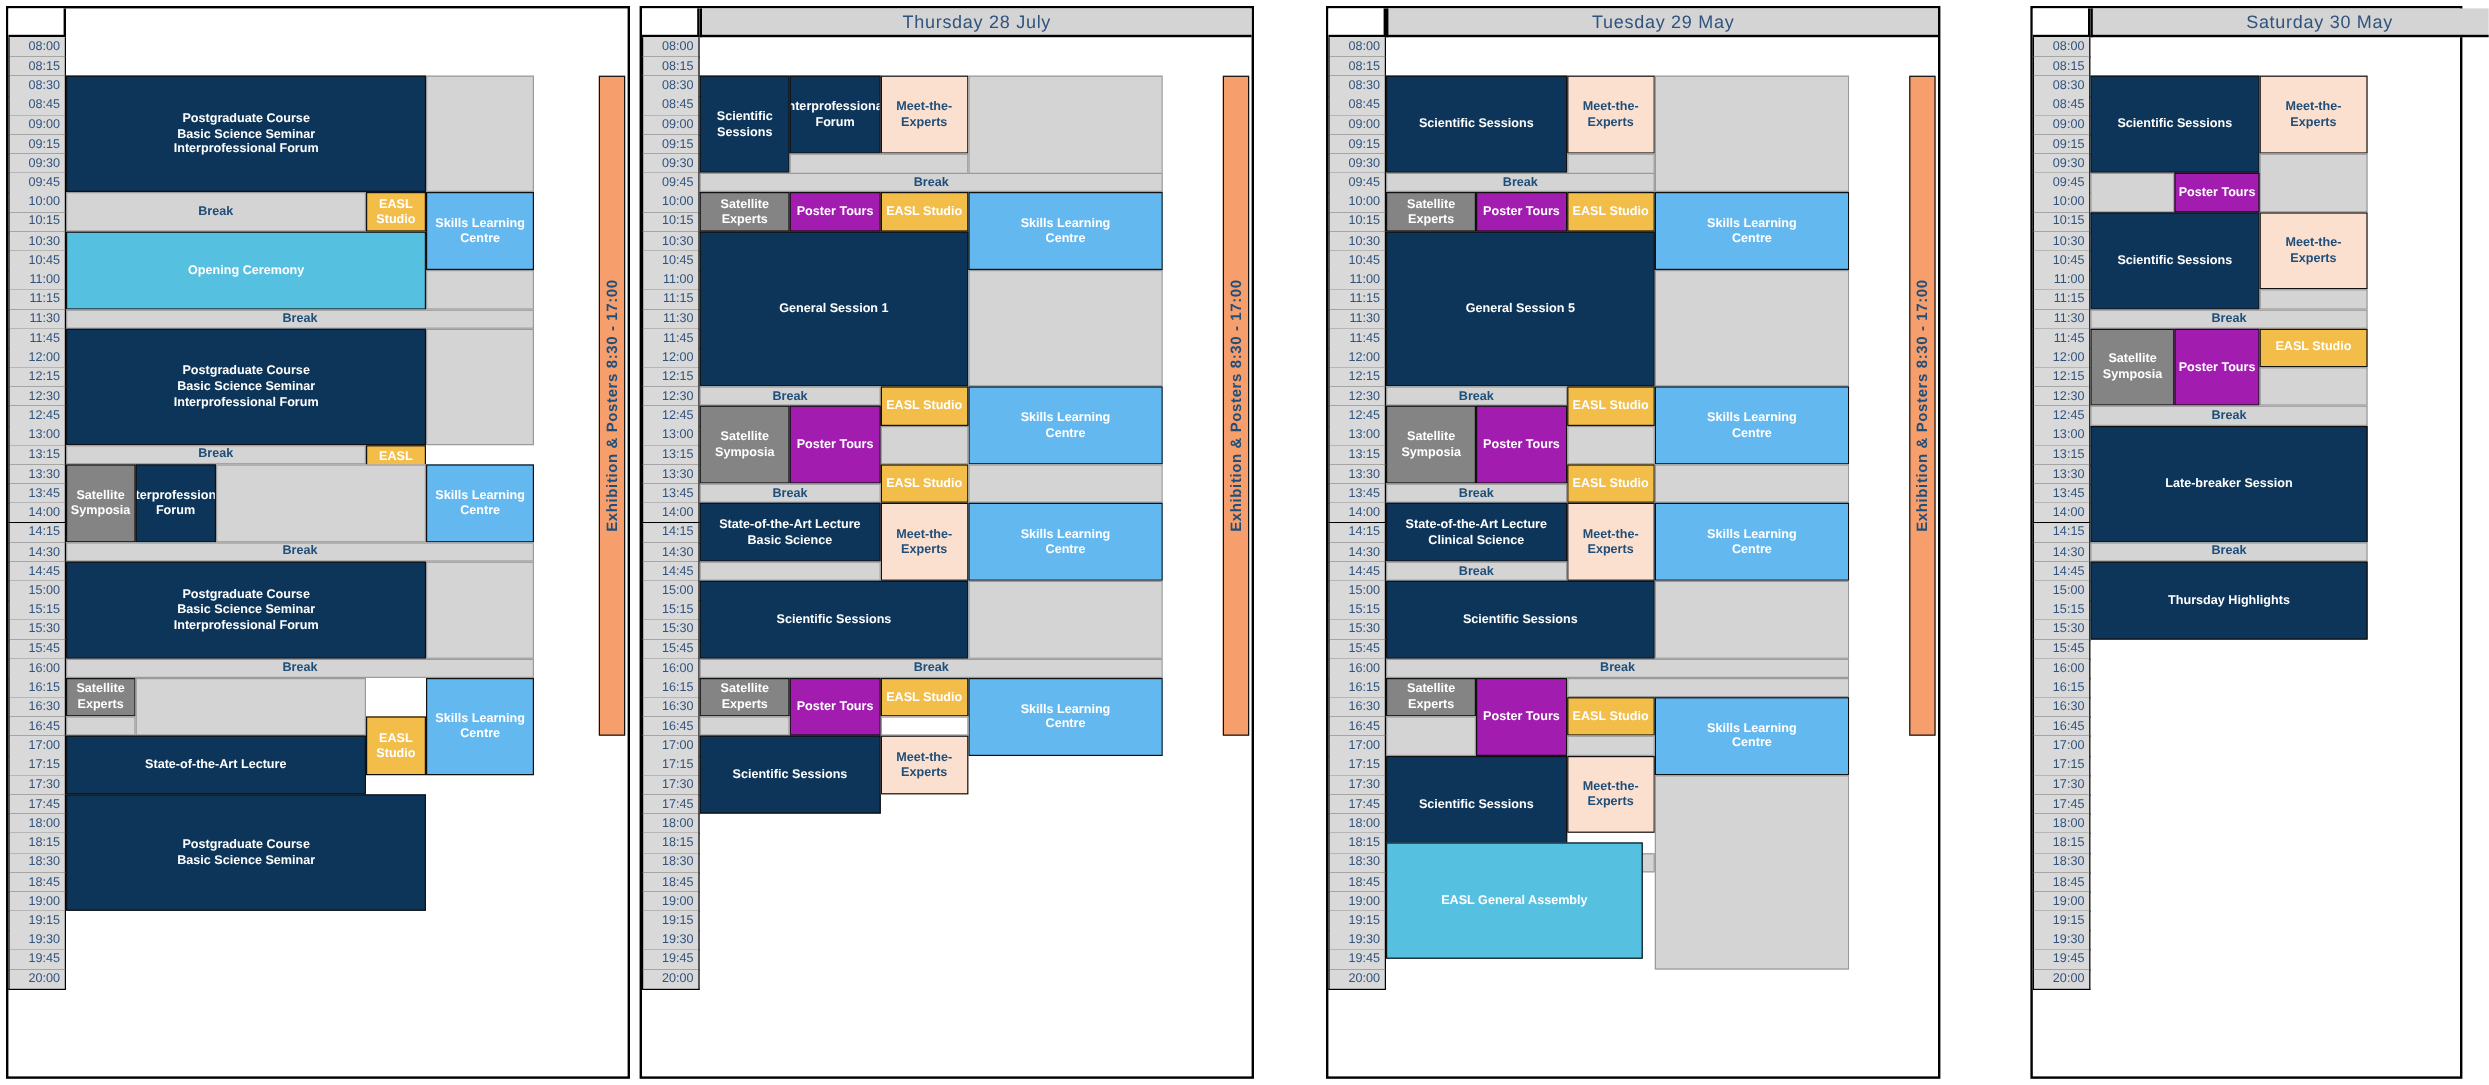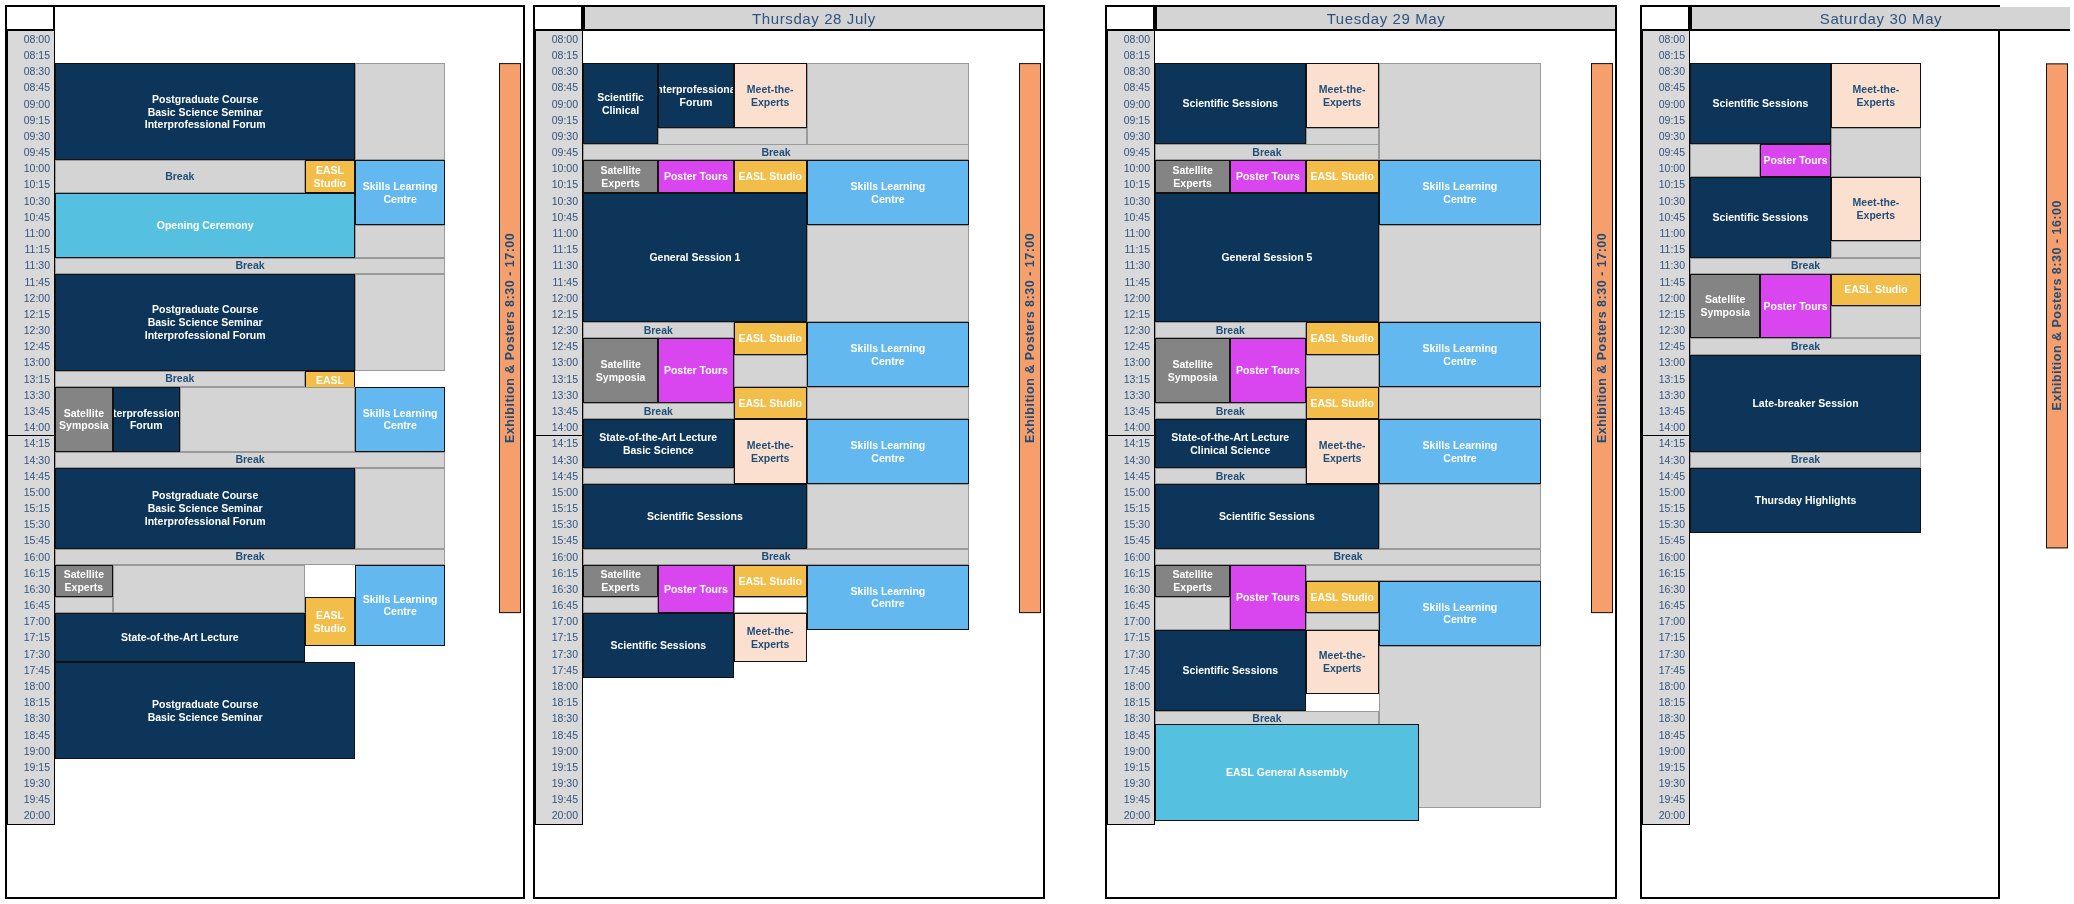--- a/index.html
+++ b/index.html
@@ -87,21 +87,21 @@
     white-space: pre-line;
   }
   .ev.navy   { background: #0d3559; color: #ffffff; }
   .ev.break  { background: #d4d4d4; color: #1f4e79; border-color:#9a9a9a; }
   .ev.plain  { background: #d4d4d4; color: #1f4e79; border-color:#9a9a9a; }
   .ev.white  { background: #ffffff; color: #1f4e79; border-color:#9a9a9a; }
   .ev.gold   { background: #f2bd48; color: #ffffff; }
   .ev.ltblue { background: #64b8f0; color: #ffffff; }
   .ev.cyan   { background: #56c0e0; color: #ffffff; }
   .ev.grey   { background: #848484; color: #ffffff; }
-  .ev.maroon { background: #d946ef; color: #ffffff; }
+  .ev.maroon { background: #a21caf; color: #ffffff; }
   .ev.peach  { background: #fce0cf; color: #1f4e79; }
 
   
   .exhibition {
     position: absolute;
     background: #f79e6d;
     border: 1px solid #111;
     color: #1f4e79;
     font-size: 12.5px;
     font-weight: bold;
@@ -263,21 +263,21 @@
         <div class="time-cell" style="top: 679.56px; height: 17.18px; width: 48px;">18:30</div>
         <div class="time-cell" style="top: 695.74px; height: 17.18px; width: 48px;">18:45</div>
         <div class="time-cell" style="top: 711.92px; height: 17.18px; width: 48px;">19:00</div>
         <div class="time-cell" style="top: 728.1px; height: 17.18px; width: 48px;">19:15</div>
         <div class="time-cell" style="top: 744.28px; height: 17.18px; width: 48px;">19:30</div>
         <div class="time-cell" style="top: 760.46px; height: 17.18px; width: 48px;">19:45</div>
         <div class="time-cell" style="top: 776.64px; height: 17.18px; width: 48px;">20:00</div>
       </div>
       <div class="grid-area" style="left: 48px; width: 386px; height: 792.82px;">
         <div class="ev navy" style="left: 0px; width: 75.27px; top: 32.36px; height: 80.9px;">Scientific
-Clinical</div>
+Sessions</div>
         <div class="ev navy" style="left: 75.27px; width: 75.27px; top: 32.36px; height: 64.72px;">Interprofessional
 Forum</div>
         <div class="ev peach" style="left: 150.54px; width: 73.34px; top: 32.36px; height: 64.72px;">Meet-the-Experts</div>
         <div class="ev plain" style="left: 223.88px; width: 162.12px; top: 32.36px; height: 97.08px;"></div>
         <div class="ev plain" style="left: 75.27px; width: 148.61px; top: 97.08px; height: 32.36px;"></div>
         <div class="ev break" style="left: 0px; width: 386px; top: 113.26px; height: 16.18px;">Break</div>
         <div class="ev grey" style="left: 0px; width: 75.27px; top: 129.44px; height: 32.36px;">Satellite Experts</div>
         <div class="ev maroon" style="left: 75.27px; width: 75.27px; top: 129.44px; height: 32.36px;">Poster Tours</div>
         <div class="ev gold" style="left: 150.54px; width: 73.34px; top: 129.44px; height: 32.36px;">EASL Studio</div>
         <div class="ev ltblue" style="left: 223.88px; width: 162.12px; top: 129.44px; height: 64.72px;">Skills Learning
@@ -408,25 +408,25 @@
         <div class="ev plain" style="left: 150.54px; width: 235.46px; top: 533.94px; height: 16.18px;"></div>
         <div class="ev gold" style="left: 150.54px; width: 73.34px; top: 550.12px; height: 32.36px;">EASL Studio</div>
         <div class="ev ltblue" style="left: 223.88px; width: 162.12px; top: 550.12px; height: 64.72px;">Skills Learning
 Centre</div>
         <div class="ev plain" style="left: 0px; width: 75.27px; top: 566.3px; height: 32.36px;"></div>
         <div class="ev plain" style="left: 150.54px; width: 73.34px; top: 582.48px; height: 16.18px;"></div>
         <div class="ev navy" style="left: 0px; width: 150.54px; top: 598.66px; height: 80.9px;">Scientific Sessions</div>
         <div class="ev peach" style="left: 150.54px; width: 73.34px; top: 598.66px; height: 64.72px;">Meet-the-Experts</div>
         <div class="ev plain" style="left: 223.88px; width: 162.12px; top: 614.84px; height: 161.8px;"></div>
         <div class="ev break" style="left: 0px; width: 223.88px; top: 679.56px; height: 16.18px;">Break</div>
-        <div class="ev cyan" style="left: 0px; width: 264px; top: 693px; height: 97.08px;">EASL General Assembly</div>
+        <div class="ev cyan" style="left: 0px; width: 214px; top: 671px; height: 97.08px;">EASL General Assembly</div>
       </div>
       <div class="exhibition" style="left: 484px; width: 22px; top: 56.36px; height: 550.12px;">Exhibition &amp; Posters 8:30 - 17:00</div>
     </div>
-    <div class="day-panel" style="left: 1640px; width: 360px;">
+    <div class="day-panel" style="left: 1692px; width: 360px;">
       <div class="corner-cell" style="left: 0px; width: 48px;"></div>
       <div class="day-header" style="left: 48px; width: 380px;">Saturday 30 May</div>
       <div class="time-col" style="width: 48px; height: 792.82px;">
         <div class="time-cell" style="top: 0px; height: 17.18px; width: 48px;">08:00</div>
         <div class="time-cell" style="top: 16.18px; height: 17.18px; width: 48px;">08:15</div>
         <div class="time-cell" style="top: 32.36px; height: 17.18px; width: 48px;">08:30</div>
         <div class="time-cell" style="top: 48.54px; height: 17.18px; width: 48px;">08:45</div>
         <div class="time-cell" style="top: 64.72px; height: 17.18px; width: 48px;">09:00</div>
         <div class="time-cell" style="top: 80.9px; height: 17.18px; width: 48px;">09:15</div>
         <div class="time-cell" style="top: 97.08px; height: 17.18px; width: 48px;">09:30</div>

